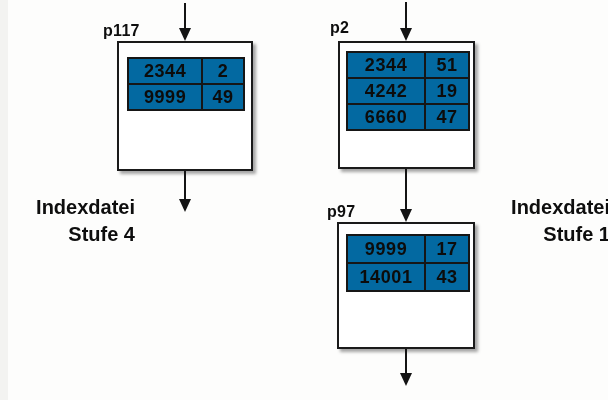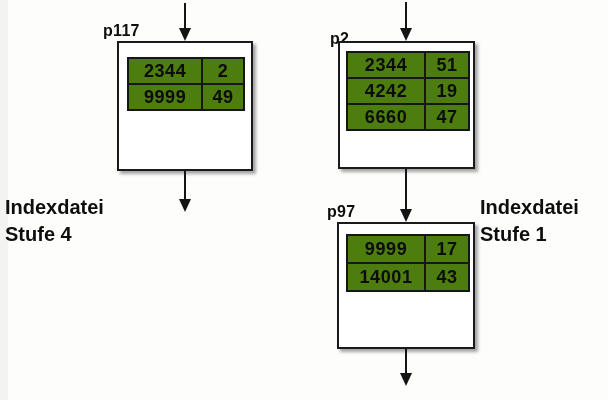--- a/index.html
+++ b/index.html
@@ -27,21 +27,21 @@
   .node-box {
     position: absolute;
     background: #ffffff;
     border: 2px solid #1a1a1a;
     box-shadow: 3px 3px 3px rgba(0,0,0,0.35);
   }
   table.idx-table {
     position: absolute;
     border-collapse: collapse;
     table-layout: fixed;
-    background: #4d7c0f;
+    background: #0369a1;
   }
   table.idx-table td {
     border: 2px solid #161616;
     text-align: center;
     vertical-align: middle;
     font-size: 18px;
     font-weight: 600;
     letter-spacing: 0.6px;
     padding: 0;
     color: #0c0c0c;
@@ -61,21 +61,21 @@
   }
   .arrow-head {
     position: absolute;
     width: 0; height: 0;
     border-left: 6px solid transparent;
     border-right: 6px solid transparent;
     border-top: 13px solid #141414;
   }
   .caption {
     position: absolute;
-    text-align: left;
+    text-align: right;
     font-size: 20px;
     font-weight: 600;
     line-height: 27px;
     color: #0e0e0e;
     width: 130px;
   }
 </style>
 </head>
 <body>
 
@@ -101,21 +101,21 @@
     </tr>
   </tbody>
     </table>
 
   <div class="arrow-line" style="left:184px; top:3px; height:26px;"></div>
   <div class="arrow-head" style="left:179px; top:28px;"></div>
 
   <div class="arrow-line" style="left:184px; top:171px; height:29px;"></div>
   <div class="arrow-head" style="left:179px; top:199px;"></div>
 
-  <div class="node-label" style="left:330px; top:30px;">p2</div>
+  <div class="node-label" style="left:330px; top:19px;">p2</div>
   <div class="node-box" style="left:338px; top:41px; width:137px; height:128px;"></div>
   <table class="idx-table t-p2" style="left:346px; top:51px;">
     <colgroup>
         <col class="c-key">
         <col class="c-ptr">
       </colgroup>
     <tbody>
         <tr>
       <td>2344</td>
       <td>51</td>

